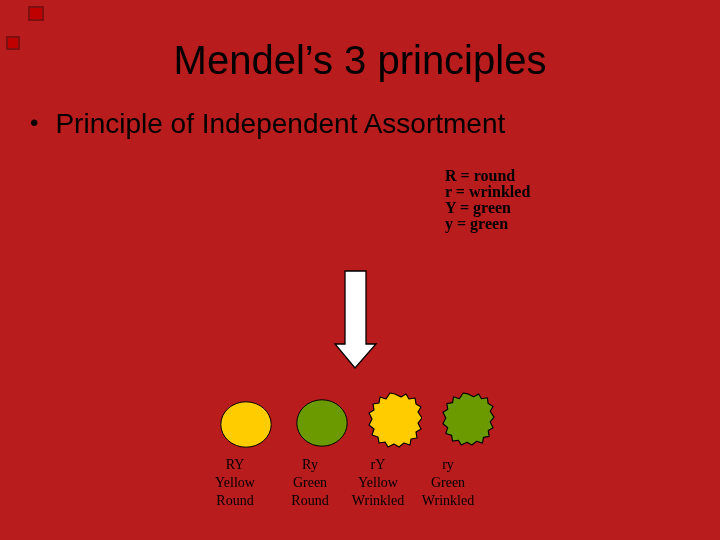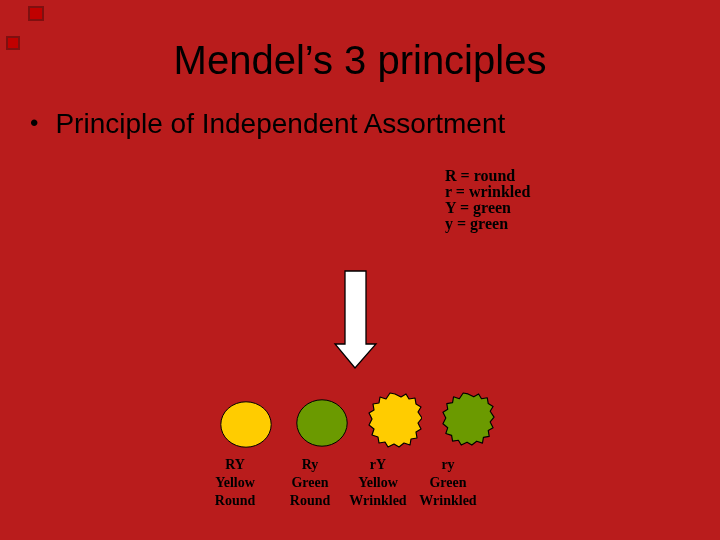--- a/index.html
+++ b/index.html
@@ -30,21 +30,21 @@
   .arrow-wrap{position:absolute;left:330px;top:268px;width:52px;height:104px;}
 
   .seed{position:absolute;}
   .seed.s1{left:220px;top:401px;width:52px;height:47px;}
   .seed.s2{left:296px;top:399px;width:52px;height:48px;}
   .seed.s3{left:368px;top:392px;width:54px;height:56px;}
   .seed.s4{left:441px;top:392px;width:54px;height:54px;}
 
   .off-label{position:absolute;top:456px;width:100px;text-align:center;
              font-family:"Liberation Serif","DejaVu Serif",serif;
-             font-size:14px;line-height:18px;font-weight:bold;}
+             font-size:14px;line-height:18px;}
   .off-label.c1{left:185px;}
   .off-label.c2{left:260px;}
   .off-label.c3{left:328px;}
   .off-label.c4{left:398px;}
 </style>
 </head>
 <body>
 
 <div class="slide">
 

